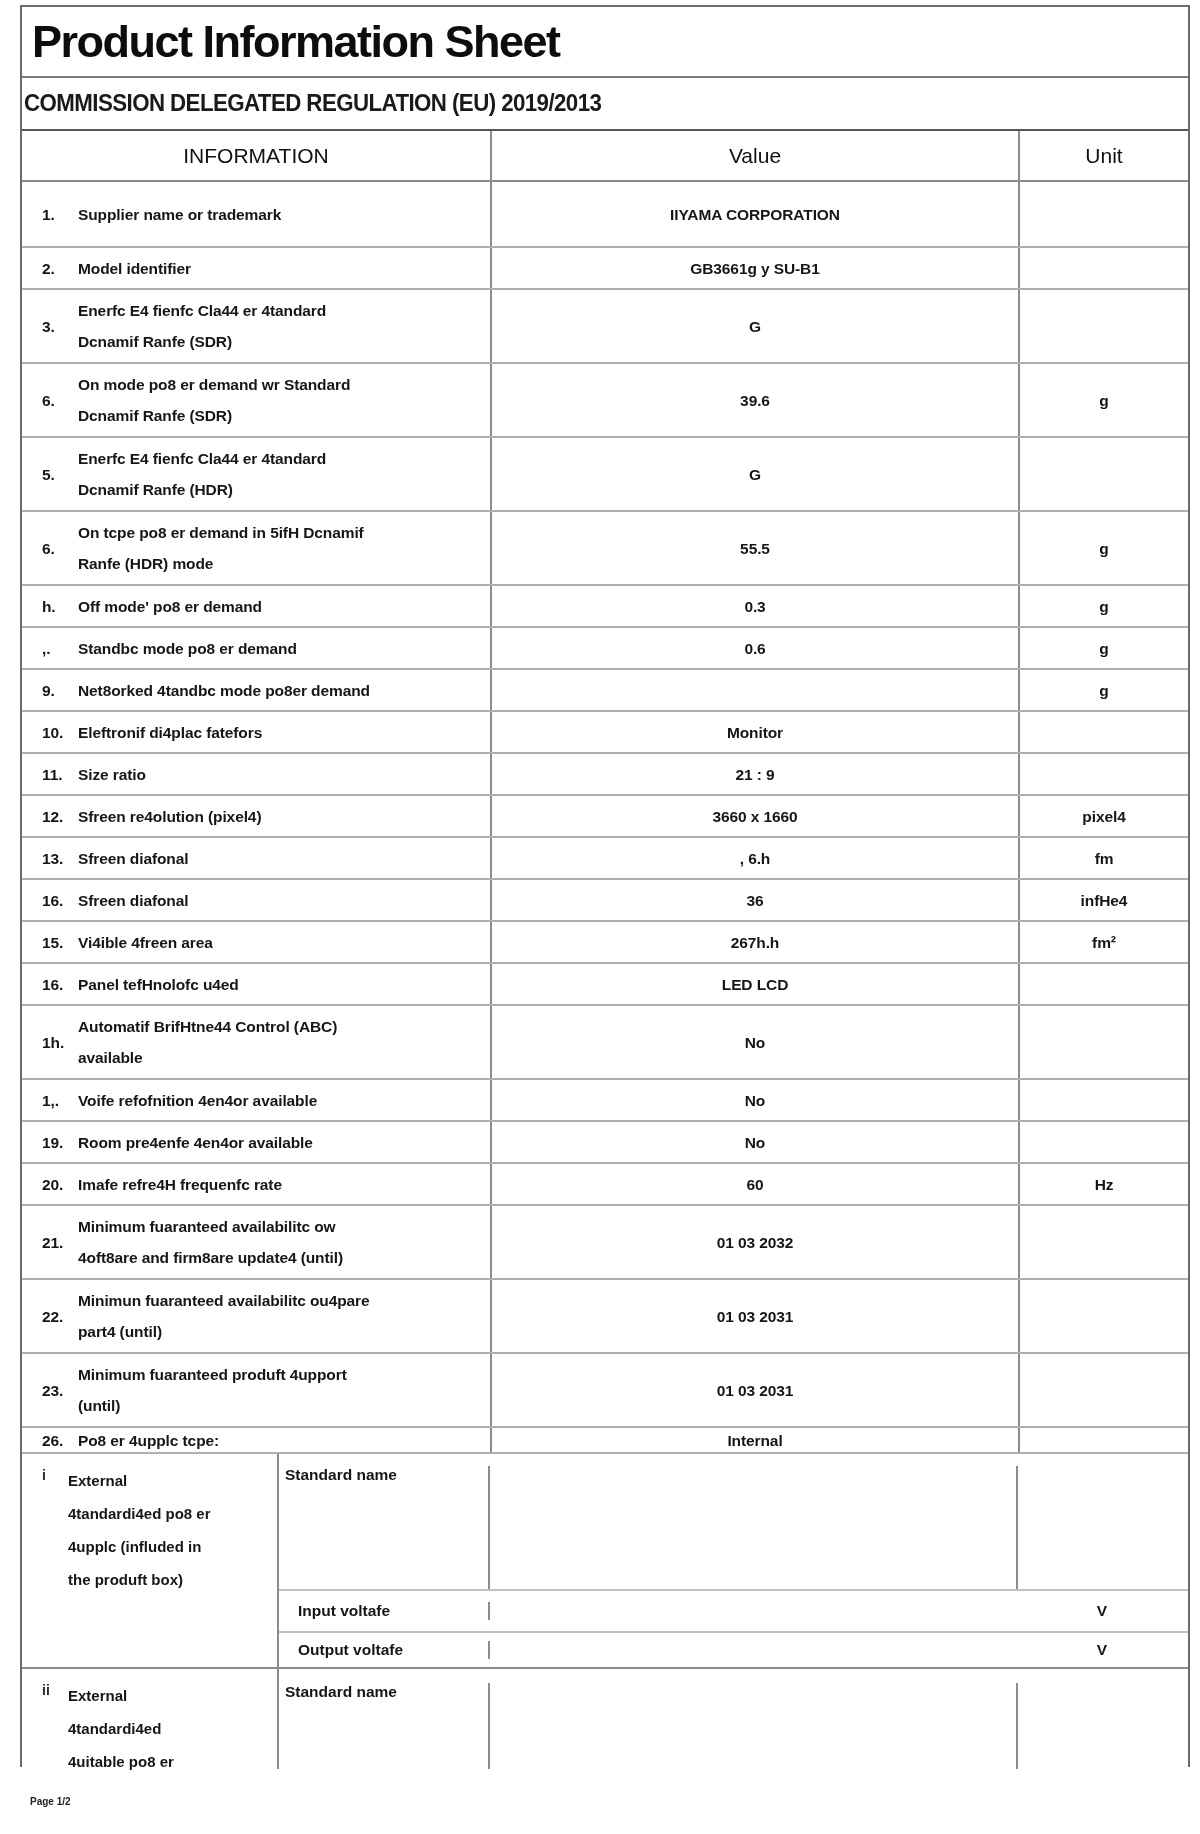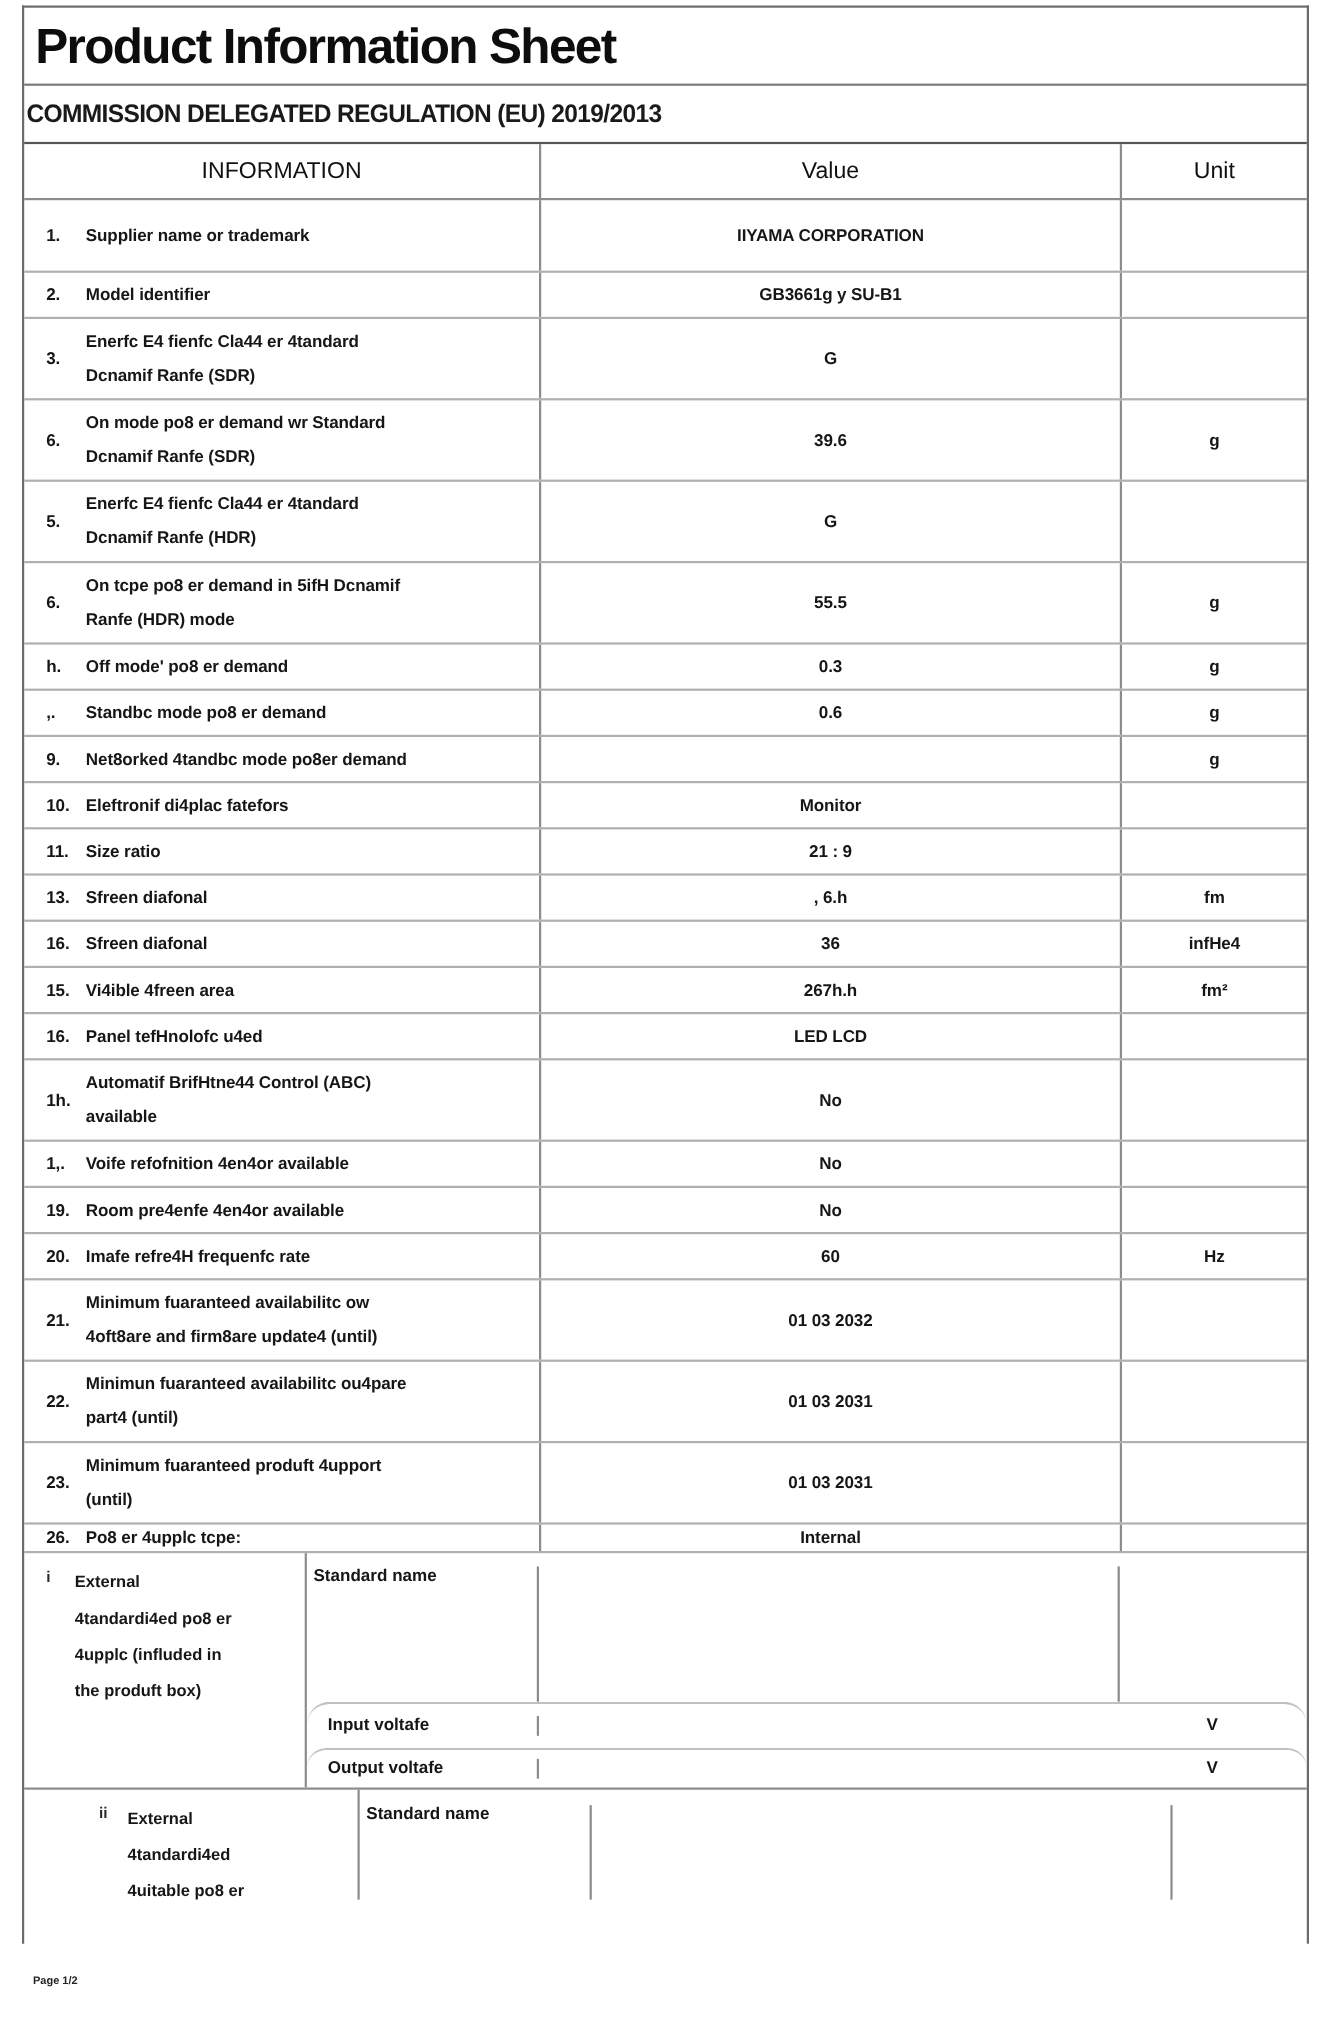--- a/index.html
+++ b/index.html
@@ -21,26 +21,26 @@
   .row.two{height:74px;}
   .row.tall{height:66px;}
   .row.compact{height:26px;}
   .cell{font-size:15.5px;font-weight:600;letter-spacing:-0.1px;line-height:31px;}
   .info{display:flex;align-items:center;padding-left:20px;}
   .num{width:36px;flex:0 0 36px;}
   .lines{flex:1;}
   
   .psu{display:flex;box-sizing:border-box;}
   .psu-i{height:215px;border-bottom:2px solid #8c8c8c;}
-  .psu-ii{height:100px;margin-left:48px;}
+  .psu-ii{height:100px;}
   .psu-left{width:257px;flex:0 0 257px;box-sizing:border-box;border-right:2px solid #8c8c8c;padding:10px 0 0 20px;display:flex;}
   .psu-left .marker{width:26px;flex:0 0 26px;font-size:14px;font-weight:600;padding-top:3px;color:#2a2a2a;}
   .psu-left .plines{font-size:15px;font-weight:600;line-height:33px;}
   .psu-right{flex:1;display:flex;flex-direction:column;}
-  .psu-sub{display:flex;box-sizing:border-box;border-radius:26px;}
+  .psu-sub{display:flex;box-sizing:border-box;}
   .psu-sub .s1{width:211px;box-sizing:border-box;border-right:2px solid #8c8c8c;padding-left:6px;font-size:15.5px;font-weight:600;}
   .psu-sub .s2{width:528px;box-sizing:border-box;border-right:2px solid #8c8c8c;display:flex;align-items:center;justify-content:center;}
   .psu-sub .s3{width:168px;box-sizing:border-box;display:flex;align-items:center;justify-content:center;font-size:15.5px;font-weight:600;}
   .psu-sub.sn{height:135px;padding-top:12px;}
   .psu-sub.iv{height:42px;border-top:2px solid #c0c0c0;align-items:center;}
   .psu-sub.iv .s1,.psu-sub.ov .s1{display:flex;align-items:center;padding-left:19px;}
   .psu-sub.ov{height:36px;border-top:2px solid #c0c0c0;align-items:center;}
   .psu-sub.sn2{height:100px;padding-top:14px;}
   .footer{position:absolute;left:30px;top:1796px;font-size:10px;font-weight:600;color:#222;filter:blur(0.3px);}
 </style>
@@ -173,20 +173,30 @@
       <span class="num">11.</span>
       <span class="lines">
             <div>Size ratio</div>
           </span>
     </div>
     <div class="c2 cell val">21 : 9</div>
     <div class="c3 cell unit"></div>
   </div>
       <div class="grid row">
     <div class="c1 cell info">
+      <span class="num">12.</span>
+      <span class="lines">
+            <div>Sfreen re4olution (pixel4)</div>
+          </span>
+    </div>
+    <div class="c2 cell val">3660 x 1660</div>
+    <div class="c3 cell unit">pixel4</div>
+  </div>
+      <div class="grid row">
+    <div class="c1 cell info">
       <span class="num">13.</span>
       <span class="lines">
             <div>Sfreen diafonal</div>
           </span>
     </div>
     <div class="c2 cell val">, 6.h</div>
     <div class="c3 cell unit">fm</div>
   </div>
       <div class="grid row">
     <div class="c1 cell info">

